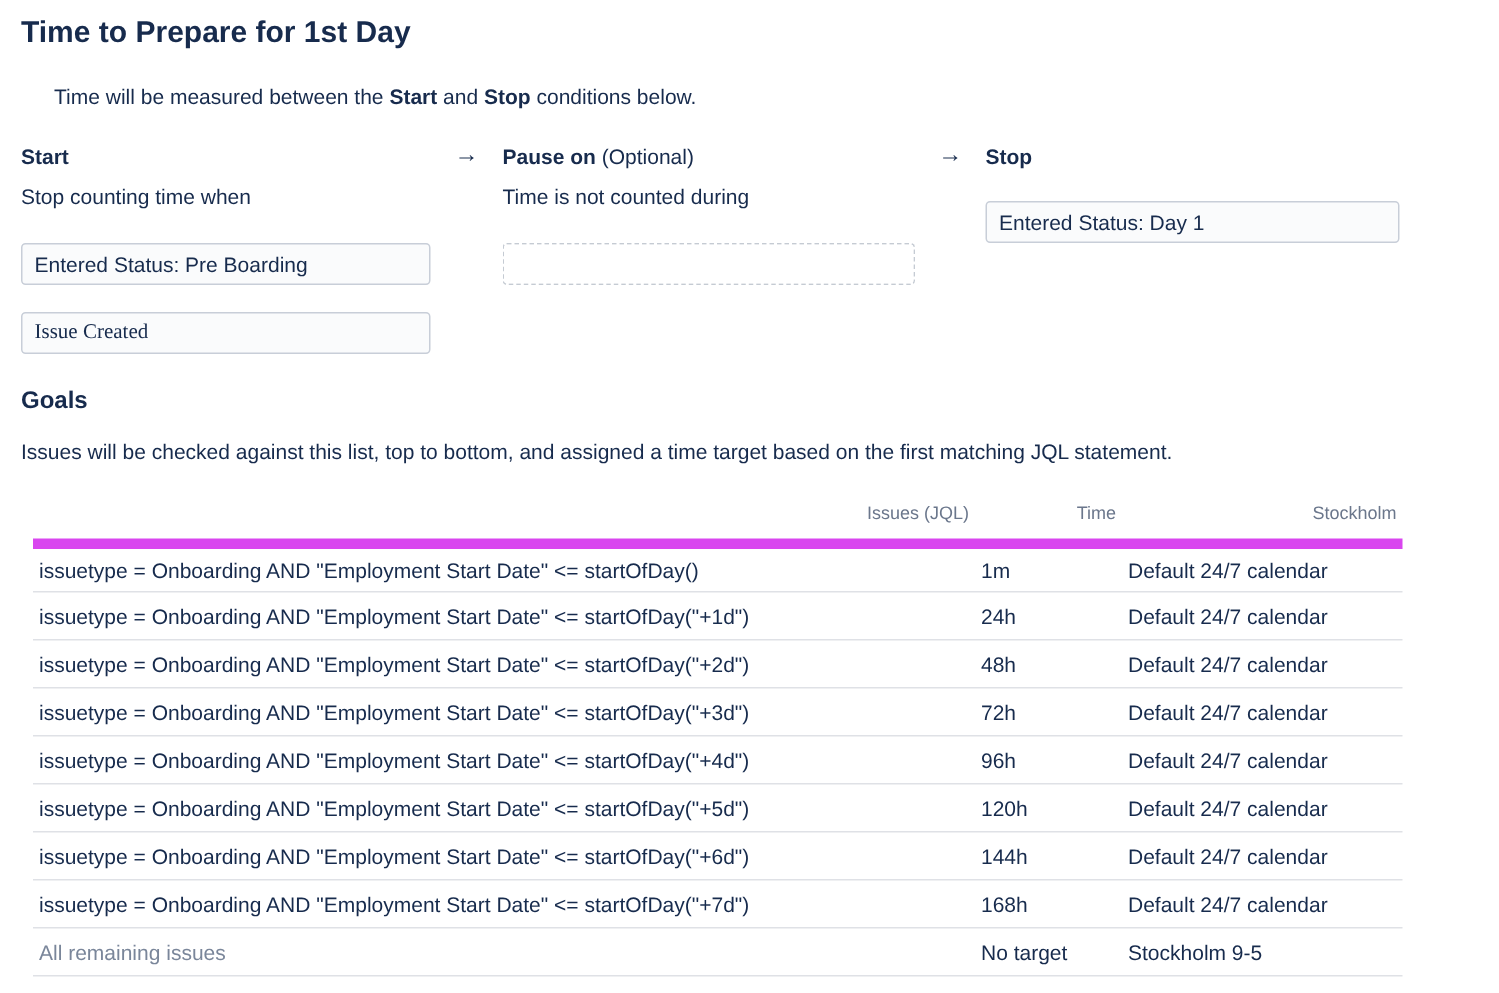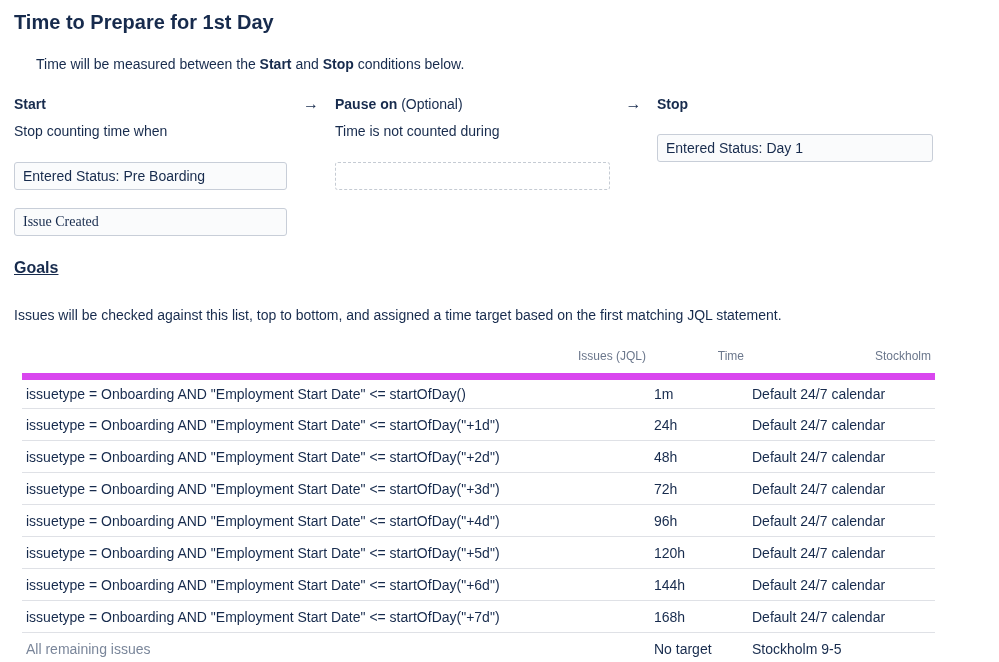--- a/index.html
+++ b/index.html
@@ -80,24 +80,23 @@
     background: #ffffff;
   }
 
   
   .goals-heading {
     margin-top: 22px;
     font-size: 16px;
     font-weight: 700;
     line-height: 20px;
     color: #172B4D;
-    text-decoration: underline;
   }
   .goals-desc {
-    margin-top: 27px;
+    margin-top: 13px;
     font-size: 14px;
     line-height: 20px;
     color: #172B4D;
   }
   .goals-table {
     margin-top: 15px;
     margin-left: 8px;
     width: 913px;
     border-collapse: collapse;
     table-layout: fixed;

